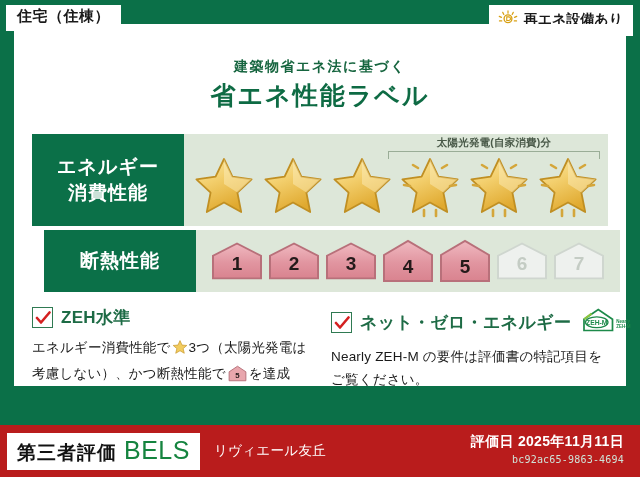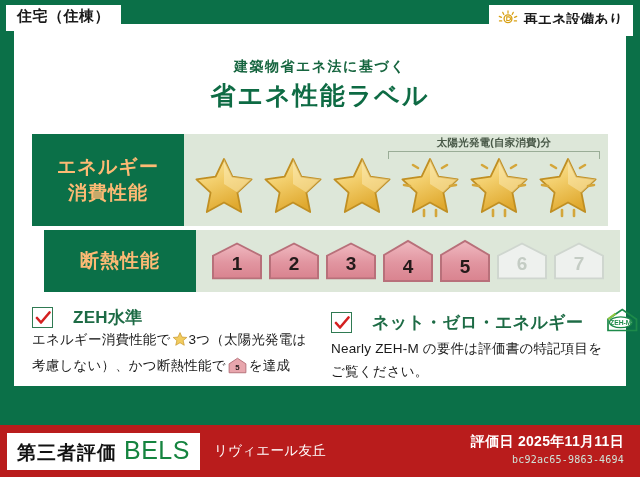--- a/index.html
+++ b/index.html
@@ -70,21 +70,21 @@
   .row {
     position: absolute; left: 18px;
     width: 576px;
     display: flex; align-items: stretch;
   }
   .row-energy { top: 110px; height: 92px; }
   .row-insul  { top: 206px; height: 62px; margin-left: 12px; }
 
   .row-label {
     width: 152px; flex: 0 0 152px;
-    background: #0b7048; color: #fdba74;
+    background: #0b7048; color: #ffffff;
     display: flex; flex-direction: column;
     align-items: center; justify-content: center;
     font-size: 19px; font-weight: bold; letter-spacing: 1px;
     line-height: 1.35;
     text-align: center;
   }
   .row-label span { display: block; }
   .row-body {
     flex: 1 1 auto; background: #dde7d9;
     position: relative;
@@ -135,21 +135,22 @@
   .house.off .house-num { color: #c4ccc4; }
 
   
   .checks {
     position: absolute; left: 18px; top: 282px;
     width: 576px; height: 104px;
     display: flex; gap: 22px;
   }
   .check-col { width: 277px; }
   .check-head {
-    display: flex; align-items: center; gap: 20px;
+    display: flex; align-items: center; gap: 8px;
+    margin-bottom: 8px;
   }
   .check-box {
     width: 21px; height: 21px; flex: 0 0 21px;
     border: 1.4px solid #2f7a52; background: #ffffff;
     position: relative;
   }
   .check-box svg { position:absolute; left:2px; top:2px; width:16px; height:16px; }
   .check-title {
     font-size: 17px; font-weight: bold; color: #1d6b45;
     letter-spacing: 0.3px; white-space: nowrap;

